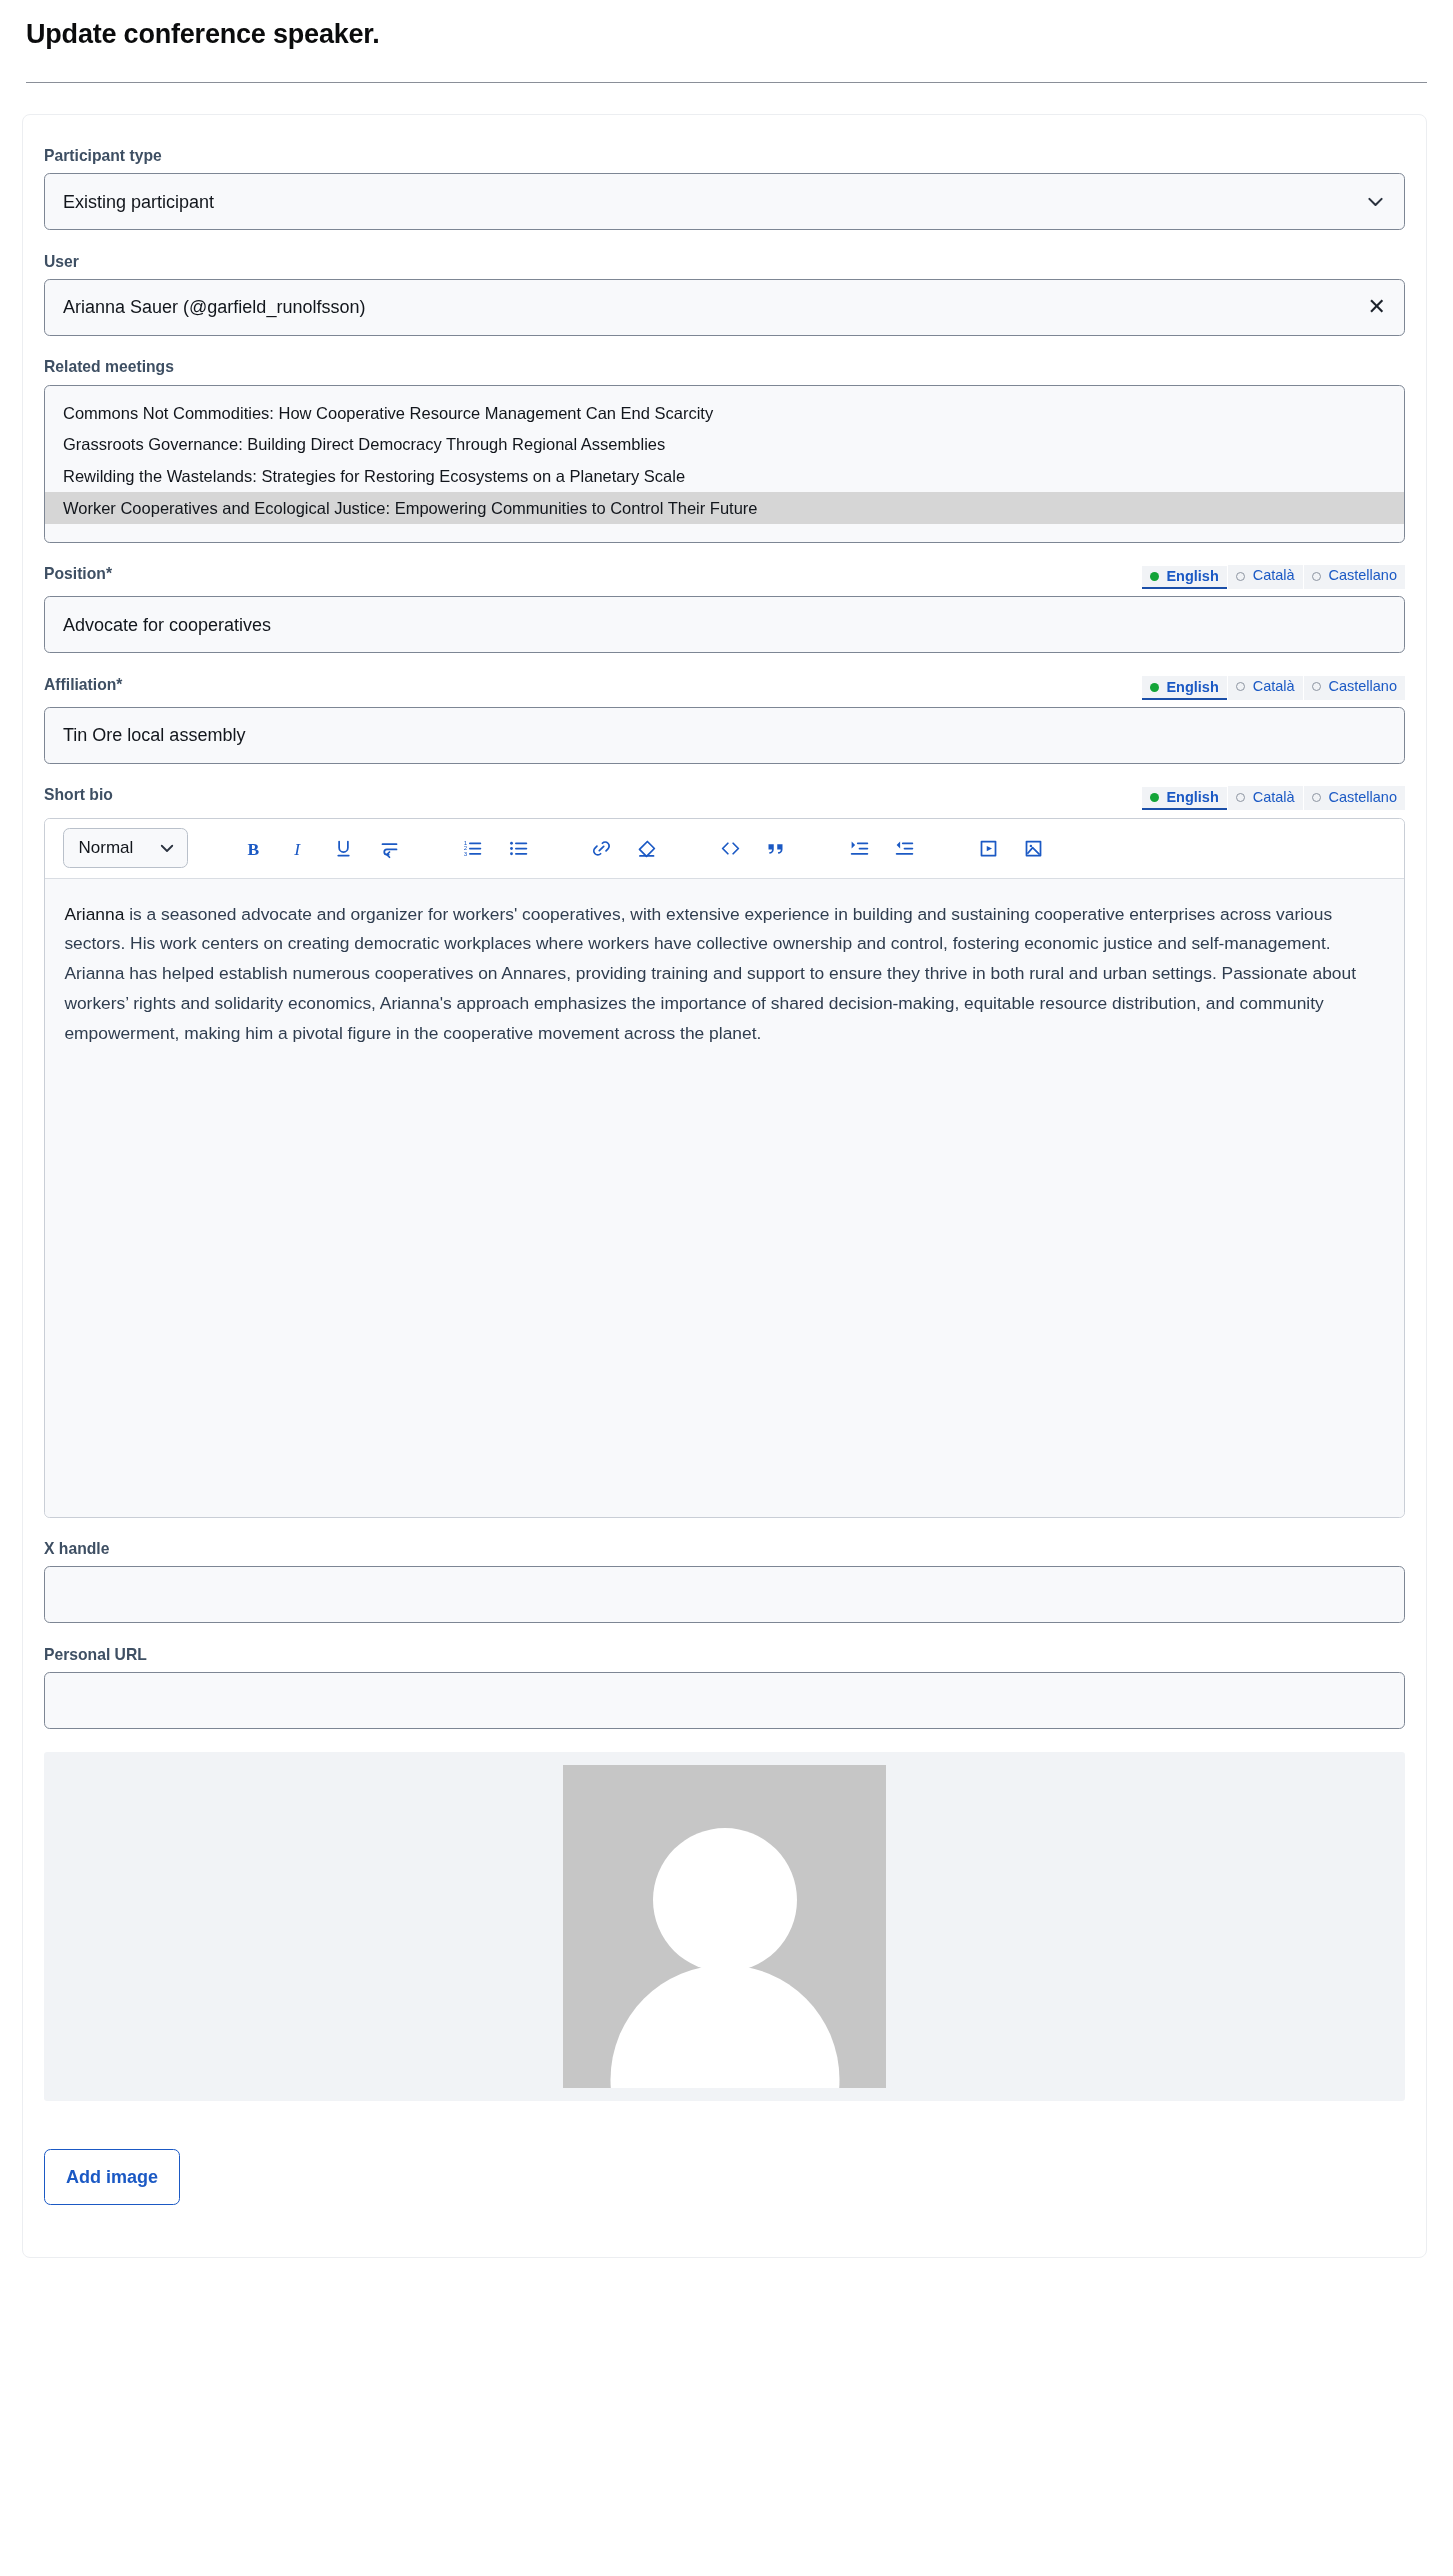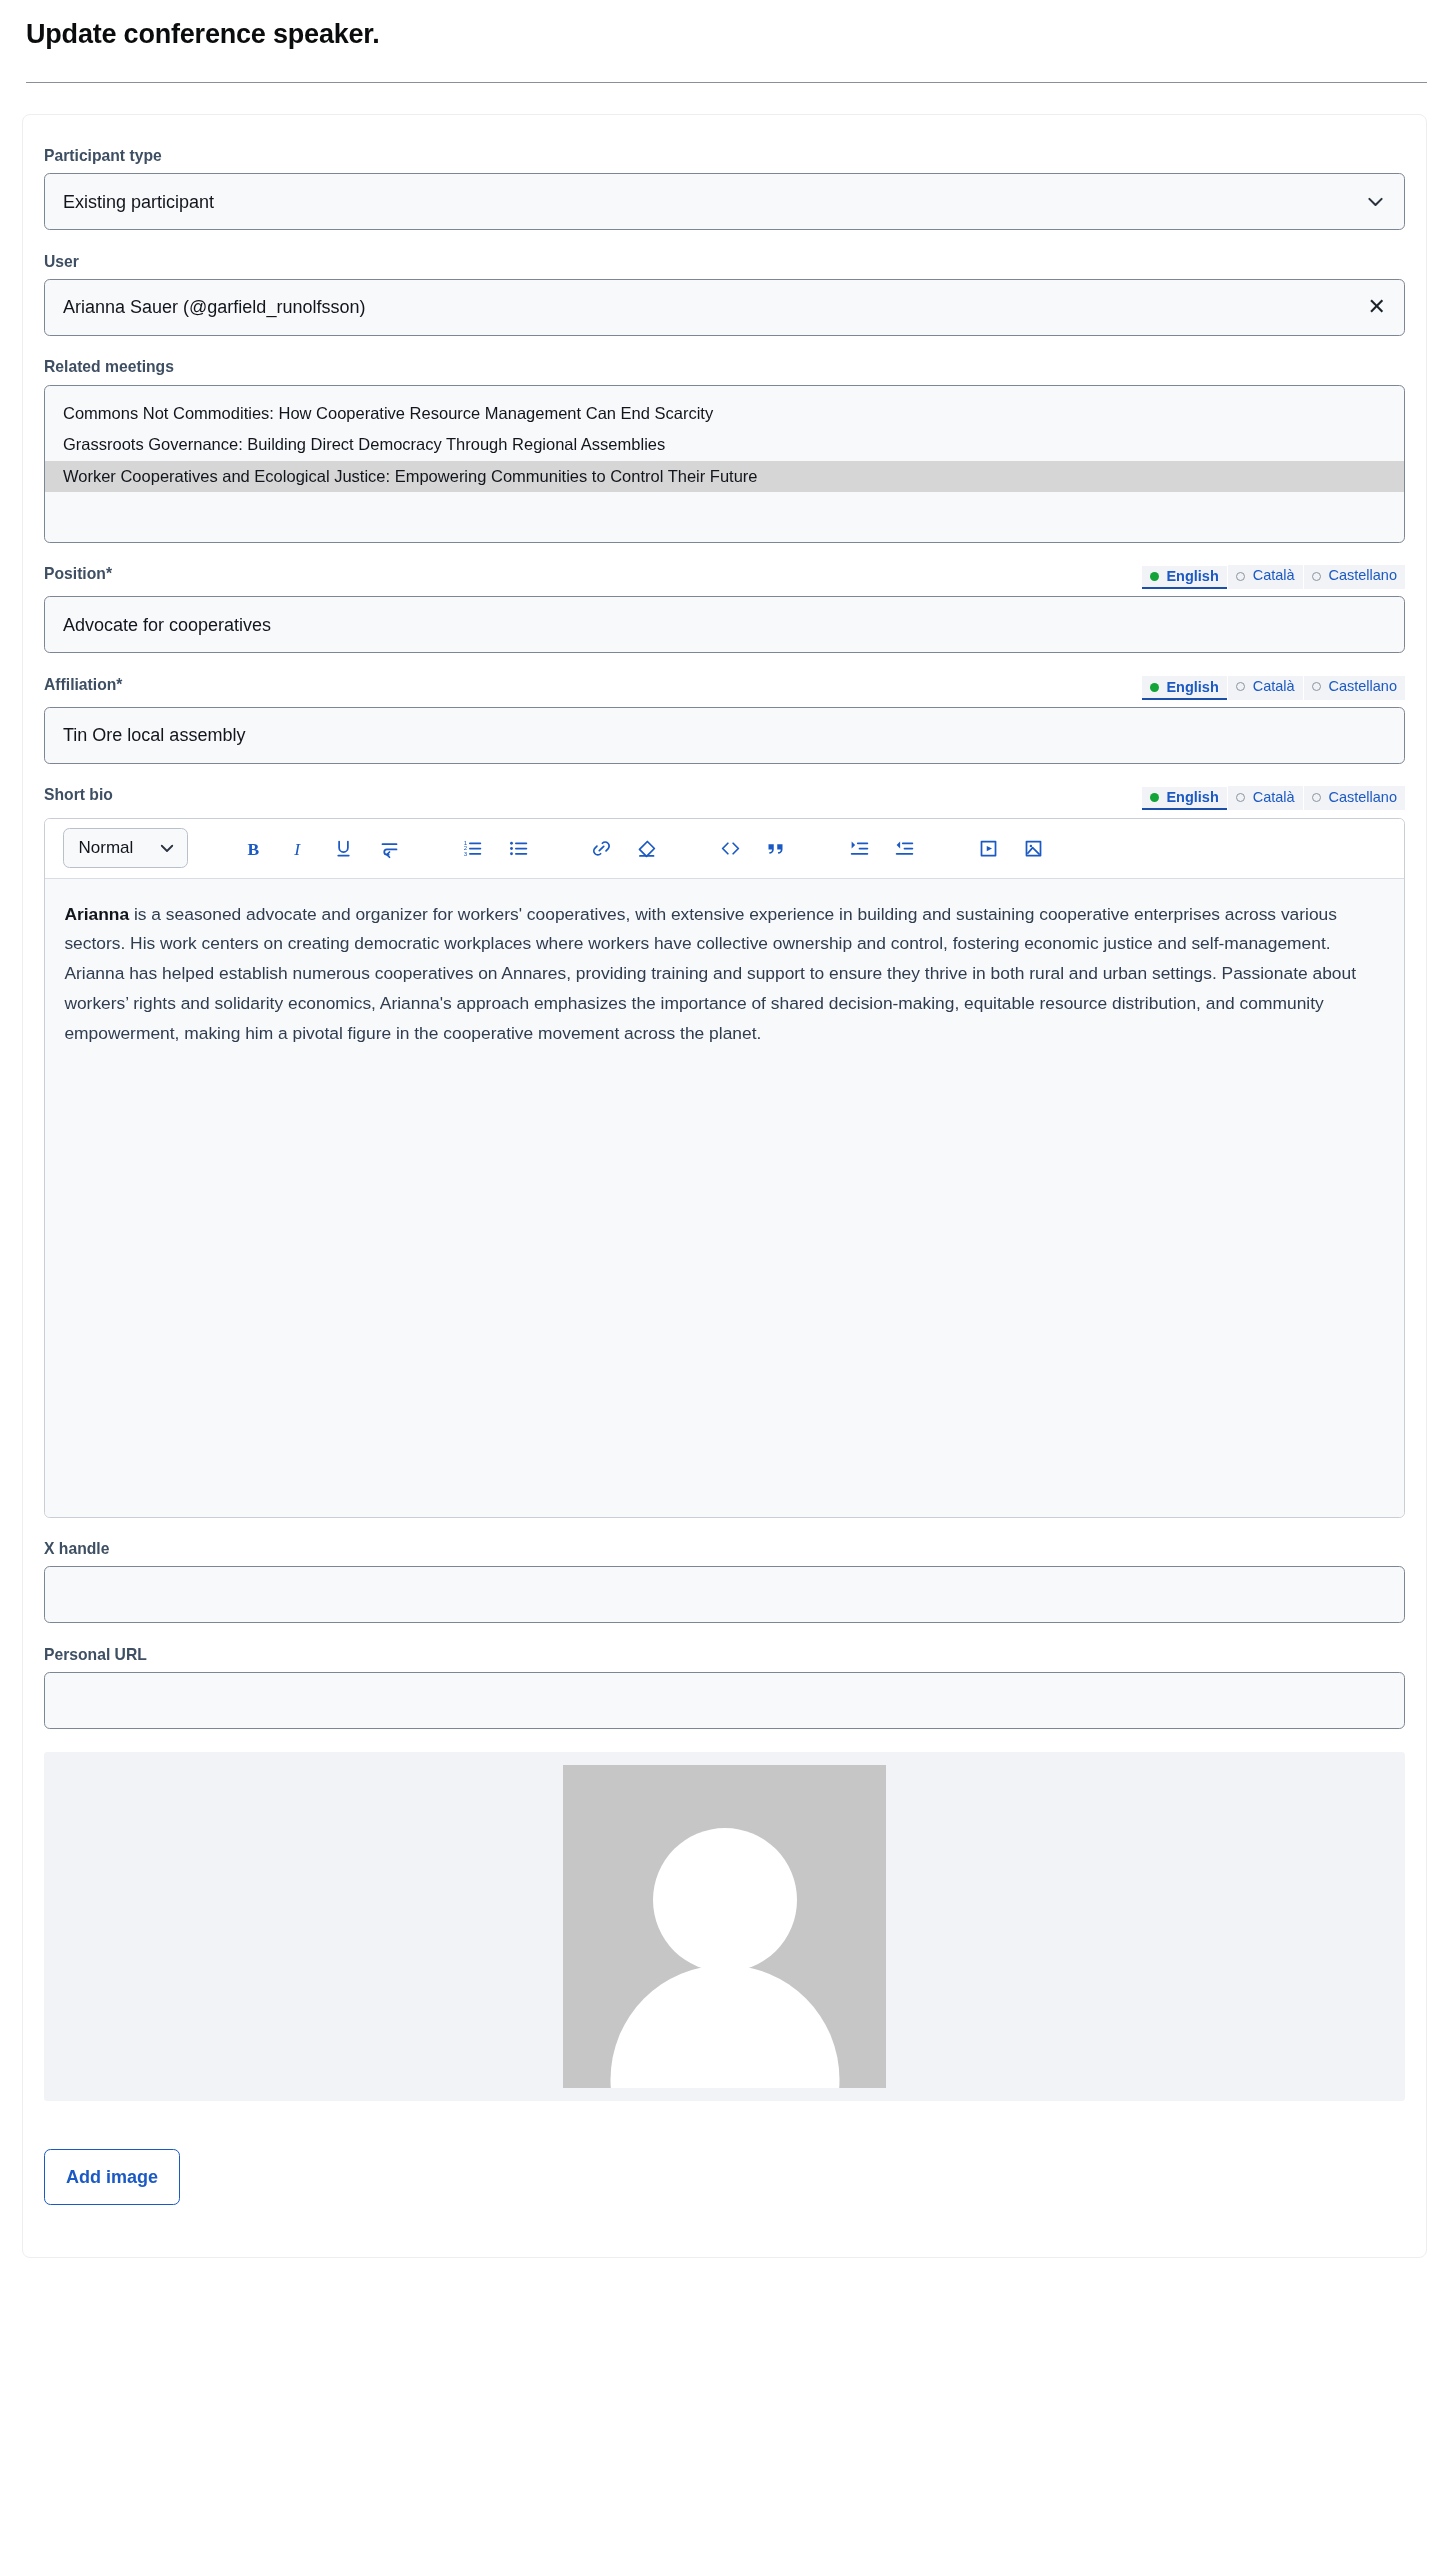--- a/index.html
+++ b/index.html
@@ -198,21 +198,21 @@
 
   .editor-body {
     background: #f8f9fb;
     padding: 21px 19.4px 21px 19.4px;
     min-height: 638px;
     font-size: 17.4px;
     line-height: 1.72;
     color: #2f3d4f;
   }
   .editor-body p { margin: 0; }
-  .editor-body b { color: #12161c; font-weight: bold; }
+  .editor-body b { color: #12161c; font-weight: normal; }
 
   
   .avatar-box {
     width: 100%;
     height: 349px;
     background: #f1f3f6;
     border-radius: 3.2px;
     display: flex;
     align-items: center;
     justify-content: center;
@@ -292,20 +292,21 @@
       <span class="input-value">Arianna Sauer (@garfield_runolfsson)</span>
       <span class="clear-x">✕</span>
     </div>
   </div>
 
   <div class="field">
     <label class="field-label">Related meetings</label>
     <div class="listbox">
       <div class="listbox-option">Commons Not Commodities: How Cooperative Resource Management Can End Scarcity</div>
       <div class="listbox-option">Grassroots Governance: Building Direct Democracy Through Regional Assemblies</div>
+      <div class="listbox-option">Rewilding the Wastelands: Strategies for Restoring Ecosystems on a Planetary Scale</div>
       <div class="listbox-option selected">Worker Cooperatives and Ecological Justice: Empowering Communities to Control Their Future</div>
     </div>
   </div>
 
   <div class="field">
     <div class="label-row">
       <label class="field-label">Position*</label>
       <div class="lang-tabs">
         <div class="lang-tab active">
           <span class="lang-dot filled"></span>

